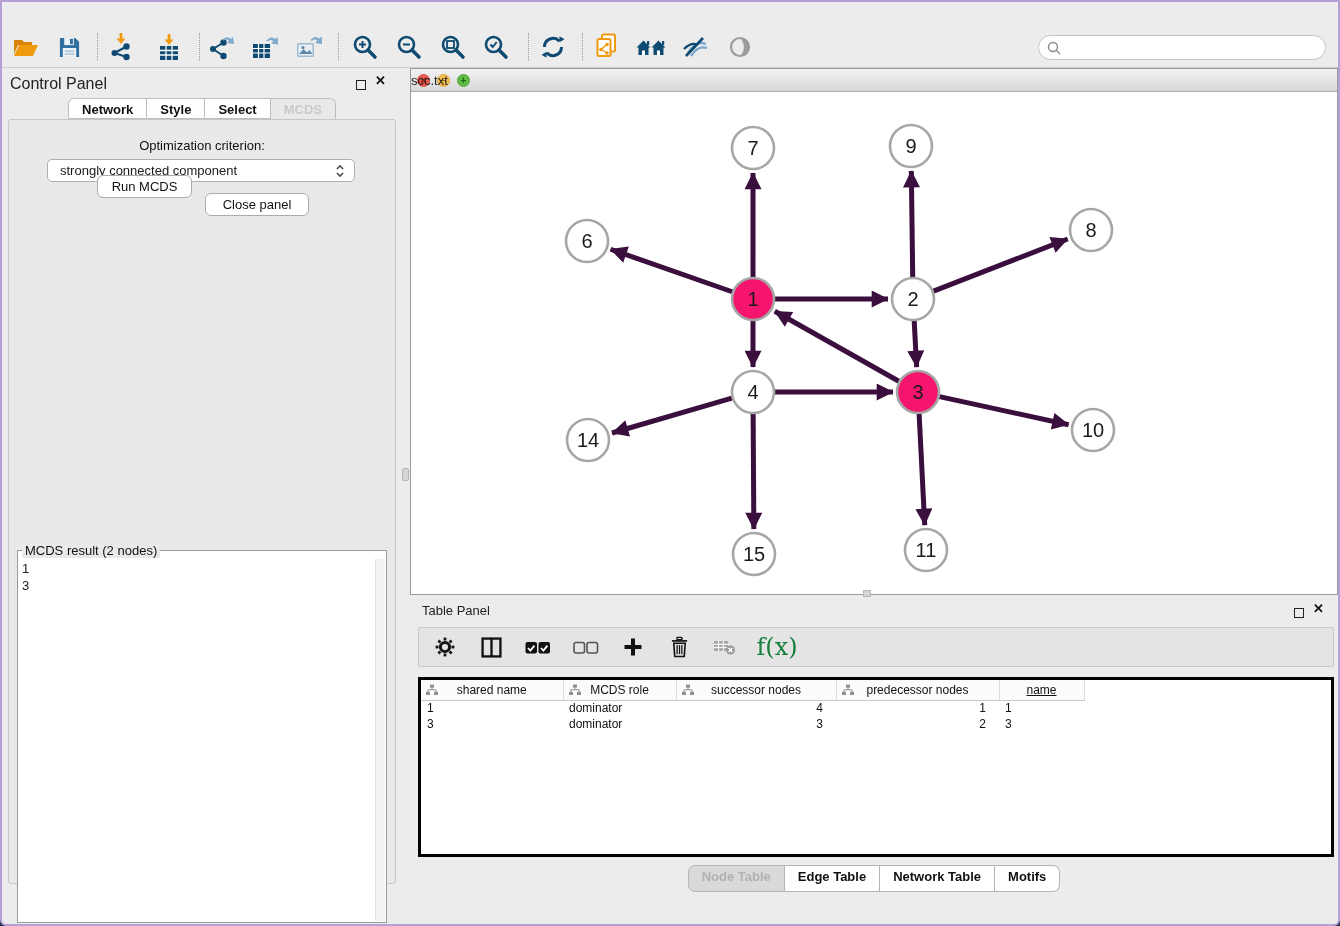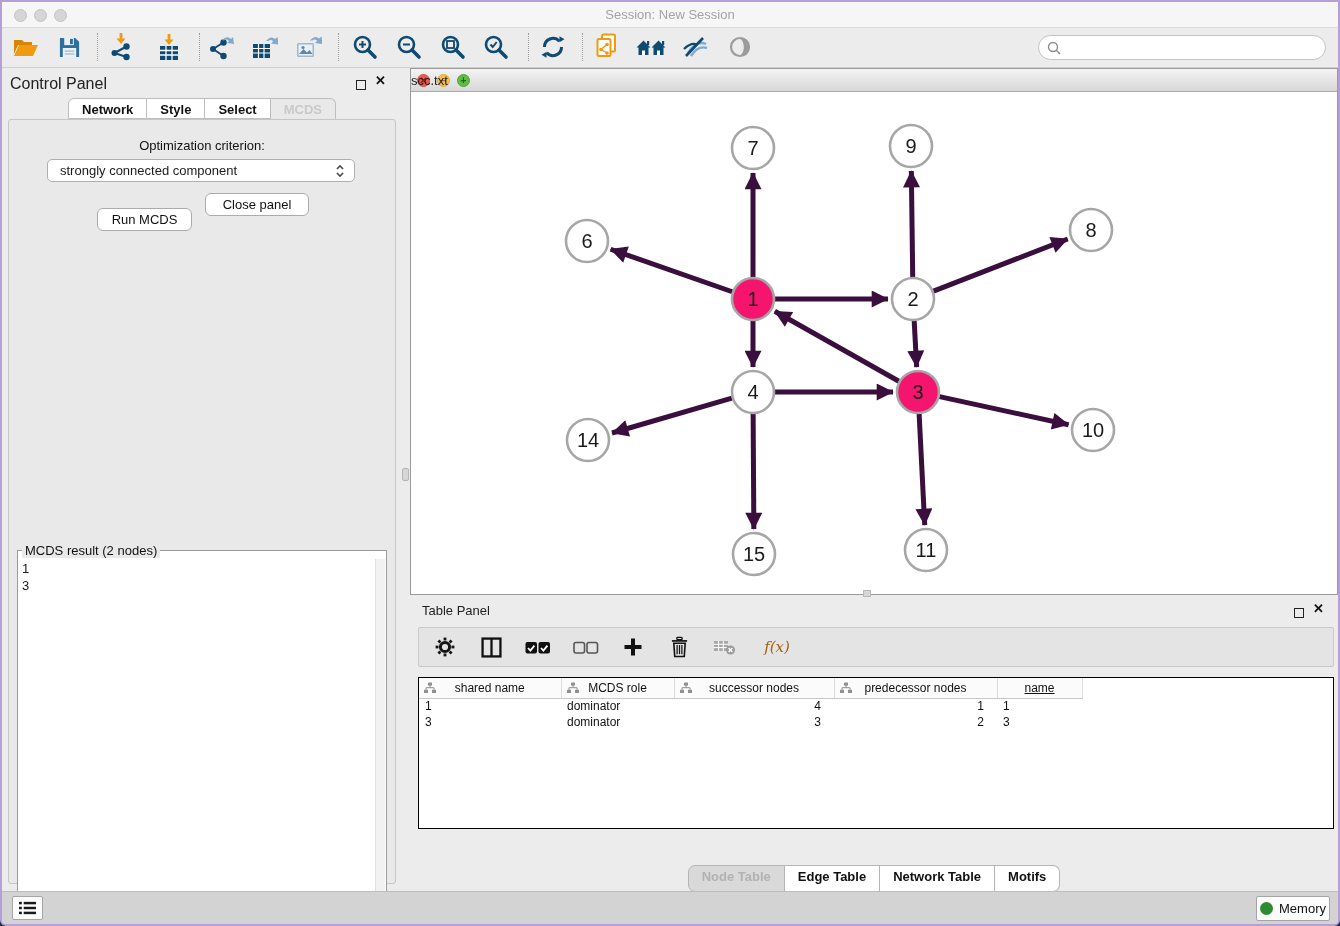--- a/index.html
+++ b/index.html
@@ -49,22 +49,22 @@
   .traffic{position:absolute;top:5px;width:13px;height:13px;border-radius:50%;font-size:10px;font-weight:700;
            text-align:center;line-height:12px;}
   .nw-title{left:0;right:0;top:4px;text-align:left;font-size:13px;color:#222;}
   .nw-canvas{left:0;right:0;top:23px;bottom:0;background:#fff;}
   
   .tp{left:408px;top:596px;width:928px;height:294px;background:#ECECEC;}
   .tp-title{left:12px;top:5px;font-size:13px;color:#222;}
   .tp-toolbar{left:8px;right:4px;top:29px;height:40px;background:#E4E4E4;border:1px solid #C9C9C9;border-radius:2px;
               display:flex;align-items:center;gap:18px;padding:0 12px;}
   .tp-ic{display:flex;align-items:center;justify-content:center;width:28px;height:28px;}
-  .fx{font-family:"DejaVu Serif",serif;font-style:italic;font-size:15px;color:#a16207;}
-  .tp-tablewrap{left:8px;right:4px;top:79px;height:152px;background:#fff;border:1px solid #000000;overflow:hidden;}
+  .fx{font-family:"DejaVu Serif",serif;font-size:24px;color:#15803d;}
+  .tp-tablewrap{left:8px;right:4px;top:79px;height:180px;background:#fff;border:3px solid #000000;overflow:hidden;}
   table.nt{border-collapse:collapse;table-layout:fixed;width:100%;}
   table.nt th{position:relative;height:20px;background:#FBFBFB;border-right:1px solid #DCDCDC;border-bottom:1px solid #C9C9C9;
               font-size:12px;font-weight:400;color:#111;text-align:center;padding:0;}
   table.nt th.filler{border-right:none;background:#fff;border-bottom:1px solid #fff;}
   table.nt td{height:16px;font-size:12px;color:#111;padding:0 6px;white-space:nowrap;overflow:hidden;}
   table.nt td.r{text-align:right;padding-right:13px;}
   .hicon{position:absolute;left:5px;top:4px;}
   .tp-tabs{left:0;right:0;top:267px;display:flex;justify-content:center;}
   .seg{height:27px;line-height:21px;padding:0 13px;font-size:13px;font-weight:700;background:#fff;color:#111;
        border:1px solid #B5B5B5;border-left:none;}
@@ -76,26 +76,20 @@
   .sb-btn{position:absolute;background:#FCFCFC;border:1px solid #A5A5A5;border-radius:2px;display:flex;
           align-items:center;justify-content:center;}
   .mem-dot{width:13px;height:13px;border-radius:50%;background:#2E8B33;margin-right:6px;}
   .mem-label{font-size:13px;color:#111;}
 </style>
 </head>
 <body>
 
 <div class="app">
 
-  <div class="abs titlebar">
-    <div class="abs" style="left:12px;top:6px;">
-      <span class="tl-dot"></span><span class="tl-dot"></span><span class="tl-dot"></span>
-    </div>
-    <div class="abs app-title">Session: New Session</div>
-  </div>
 
   <div class="abs toolbar">
     <div class="tbtn" style="left:8px">
       <svg width="26" height="22" viewBox="0 0 26 22">
           <path d="M1 4 h8 l2 2 h8 v3 H5 L1 18 Z" fill="#D88507"></path>
           <path d="M6 9 h19 l-5 11 H1 Z" fill="#F09A10"></path>
         </svg>
     </div>
     <div class="tbtn" style="left:51px">
       <svg width="23" height="23" viewBox="0 0 24 24">
@@ -273,21 +267,21 @@
         <div class="cptab active">MCDS</div>
       </div>
     <div class="abs cp-body">
       <div class="abs opt-label">Optimization criterion:</div>
       <div class="abs criterion">
         <span>strongly connected component</span>
         <svg width="16" height="16" viewBox="0 0 16 16">
             <path d="M5 6 l3 -3.2 3 3.2 M5 10 l3 3.2 3 -3.2" stroke="#444" stroke-width="1.6" fill="none"></path>
           </svg>
       </div>
-      <div class="abs btn" style="left:88px;top:88px;width:95px;">
+      <div class="abs btn" style="left:88px;top:55px;width:95px;">
           <span>Run MCDS</span>
         </div>
       <div class="abs btn" style="left:196px;top:73px;width:104px;">
           <span>Close panel</span>
         </div>
       <fieldset class="abs mcds-box">
         <legend>MCDS result (2 nodes)</legend>
         <div class="mcds-lines" id="mcds-result-lines">
             <div>1</div>
             <div>3</div>
@@ -518,32 +512,14 @@
     </div>
 
     <div class="abs tp-tabs" id="tp-tabs">
         <div class="seg active">Node Table</div>
         <div class="seg">Edge Table</div>
         <div class="seg">Network Table</div>
         <div class="seg">Motifs</div>
       </div>
   </div>
 
-  <div class="abs statusbar">
-    <div class="sb-btn" style="left:10px;top:4px;width:31px;height:24px;">
-      <svg width="17" height="14" viewBox="0 0 18 14">
-          <g fill="#1a1a1a">
-            <rect x="0" y="0.5" width="3" height="2.6"></rect>
-            <rect x="5" y="0.5" width="13" height="2.6"></rect>
-            <rect x="0" y="5.7" width="3" height="2.6"></rect>
-            <rect x="5" y="5.7" width="13" height="2.6"></rect>
-            <rect x="0" y="10.9" width="3" height="2.6"></rect>
-            <rect x="5" y="10.9" width="13" height="2.6"></rect>
-          </g>
-        </svg>
-    </div>
-    <div class="sb-btn" style="right:8px;top:4px;width:74px;height:25px;">
-      <span class="mem-dot"></span>
-      <span class="mem-label">Memory</span>
-    </div>
-  </div>
 
 </div>
 
 </body></html>

